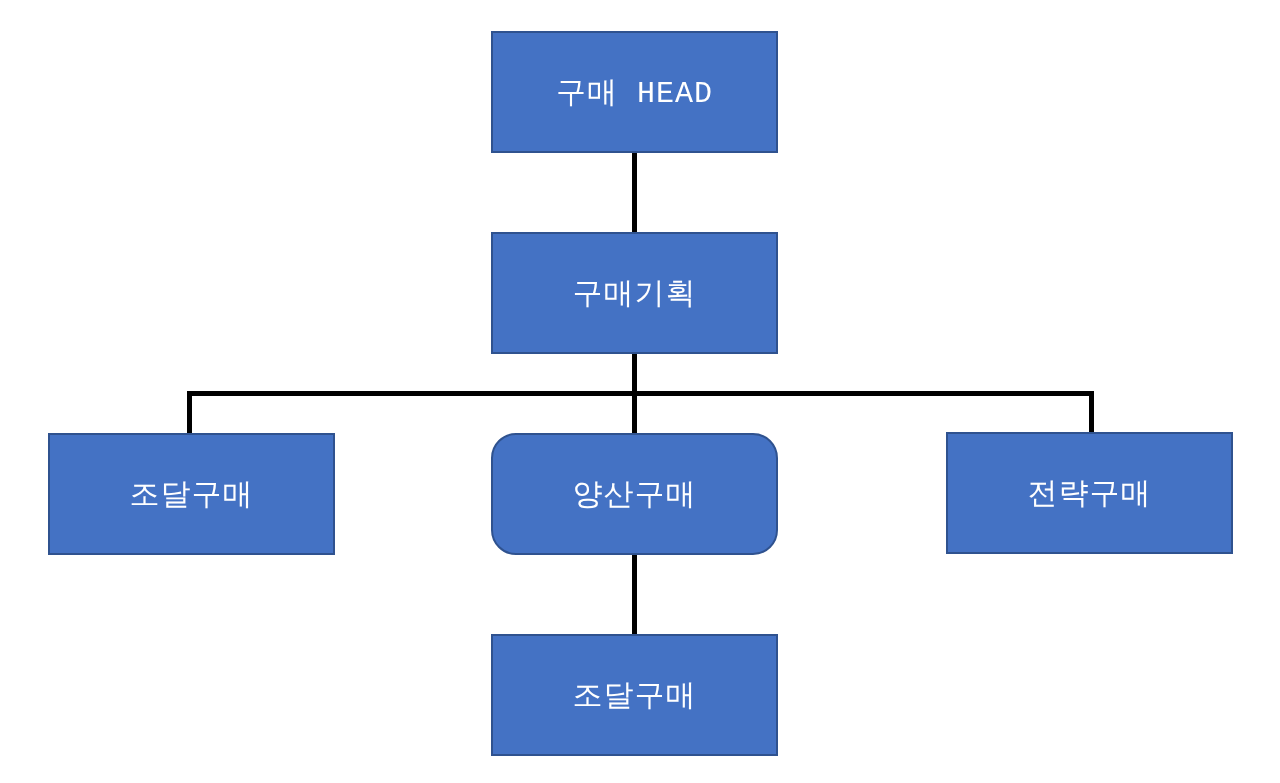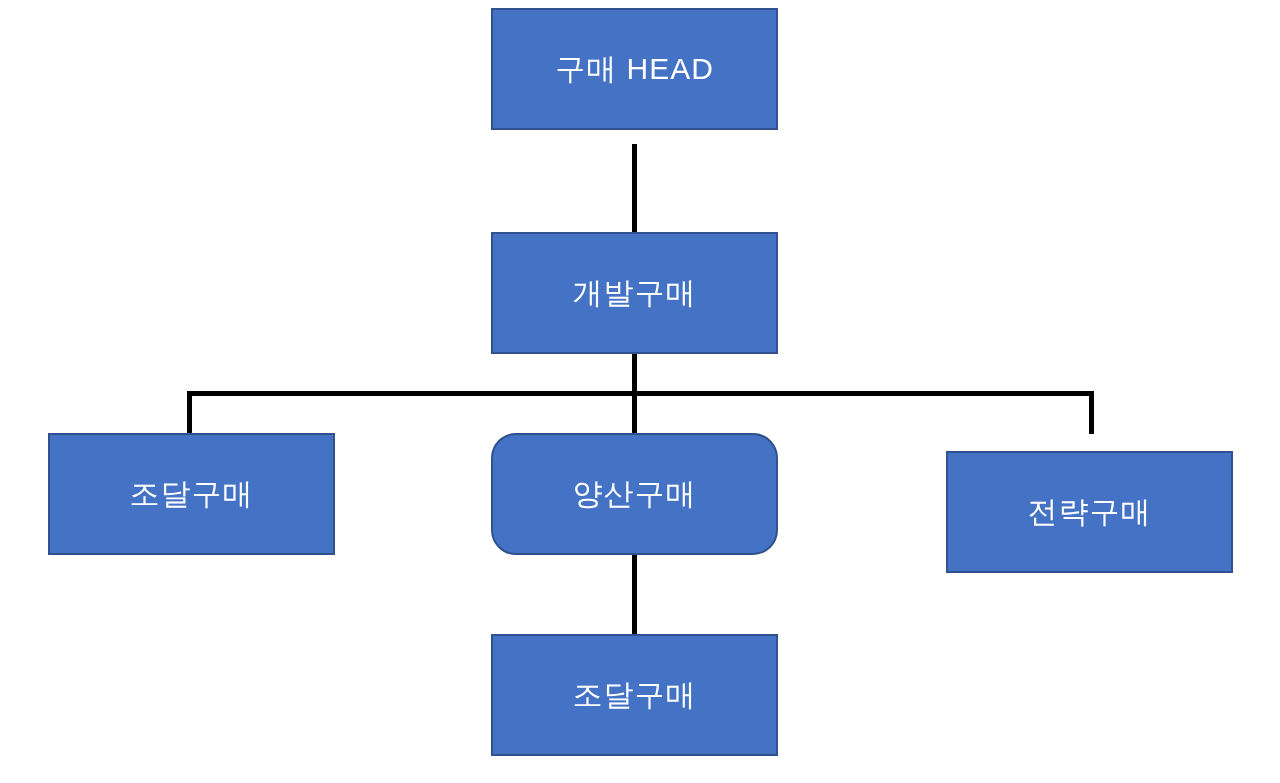--- a/index.html
+++ b/index.html
@@ -31,25 +31,25 @@
     white-space: nowrap;
     box-sizing: content-box;
     z-index: 2;
   }
   .connector {
     position: absolute;
     background: #000000;
     z-index: 1;
   }
   
-  .pos-head        { left: 491px; top: 8px;  }
+  .pos-head        { left: 491px; top: 31px; font-family: Liberation Mono, monospace;  }
   .pos-planning    { left: 491px; top: 232px; }
   .pos-dev         { left: 48px;  top: 433px; }
   .pos-mass        { left: 491px; top: 433px; border-radius: 25px; }
-  .pos-strategy    { left: 946px; top: 451px; }
+  .pos-strategy    { left: 946px; top: 432px; }
   .pos-procurement { left: 491px; top: 634px; }
   
   .conn-head-planning    { left: 632px;  top: 144px; width: 5px;   height: 89px;  }
   .conn-planning-drop    { left: 632px;  top: 354px; width: 5px;   height: 80px;  }
   .conn-horizontal       { left: 187px;  top: 391px; width: 907px; height: 5px;   }
   .conn-drop-left        { left: 187px;  top: 394px; width: 5px;   height: 40px;  }
   .conn-drop-right       { left: 1089px; top: 394px; width: 5px;   height: 40px;  }
   .conn-mass-procurement { left: 632px;  top: 555px; width: 5px;   height: 80px;  }
 </style>
 </head>
@@ -62,21 +62,21 @@
   <div class="connector conn-horizontal"></div>
   <div class="connector conn-drop-left"></div>
   <div class="connector conn-drop-right"></div>
   <div class="connector conn-mass-procurement"></div>
 
   <div class="node pos-head">
     <span>구매 HEAD</span>
   </div>
 
   <div class="node pos-planning">
-    <span>개발구매</span>
+    <span>구매기획</span>
   </div>
 
   <div class="node pos-dev">
     <span>조달구매</span>
   </div>
 
   <div class="node pos-mass">
     <span>양산구매</span>
   </div>
 

